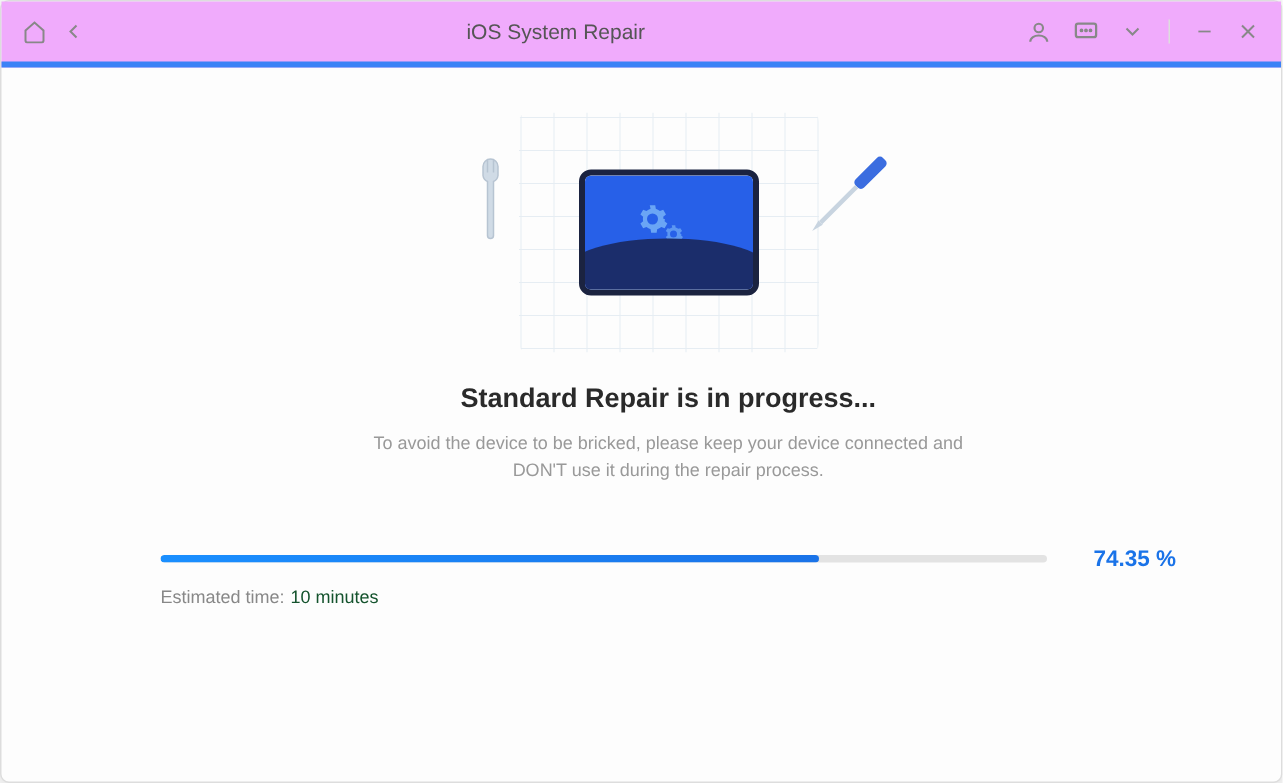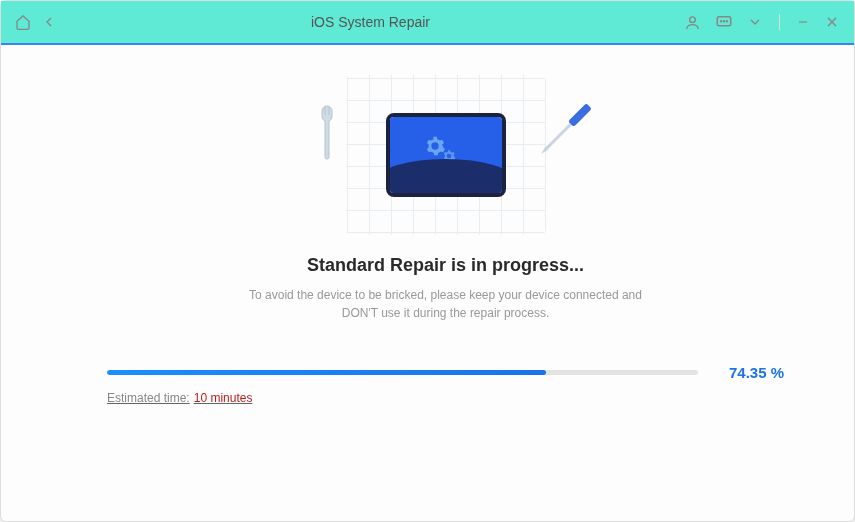--- a/index.html
+++ b/index.html
@@ -18,22 +18,22 @@
       border-radius: 6px;
       display: flex;
       flex-direction: column;
       box-shadow: 0 2px 8px rgba(0,0,0,0.08);
     }
     .titlebar {
       height: 44px;
       display: flex;
       align-items: center;
       padding: 0 14px;
-      border-bottom: 2px solid #3b82f6;
-      background: #5eead4;
+      border-bottom: 4px solid #3b82f6;
+      background: #f0abfc;
     }
     .titlebar-left {
       display: flex;
       gap: 10px;
       align-items: center;
     }
     .titlebar-center {
       flex: 1;
       text-align: center;
       font-size: 14px;
@@ -169,24 +169,23 @@
     .progress-meta {
       display: flex;
       justify-content: space-between;
       margin-top: 10px;
       font-size: 12px;
       color: #666;
     }
     .progress-meta .right {
       display: flex;
       gap: 4px;
-      text-decoration: underline;
     }
     .eta-label { color: #888; }
-    .eta-value { color: #b91c1c; text-align: center; }
+    .eta-value { color: #14532d; text-align: center; }
   </style>
 </head>
 <body>
 
 <div class="window">
   <div class="titlebar">
     <div class="titlebar-left">
       <span class="icon-btn">
         <svg width="16" height="16" viewBox="0 0 24 24" fill="none" stroke="currentColor" stroke-width="2">
             <path d="M3 11l9-8 9 8v10a2 2 0 0 1-2 2H5a2 2 0 0 1-2-2z"></path>

